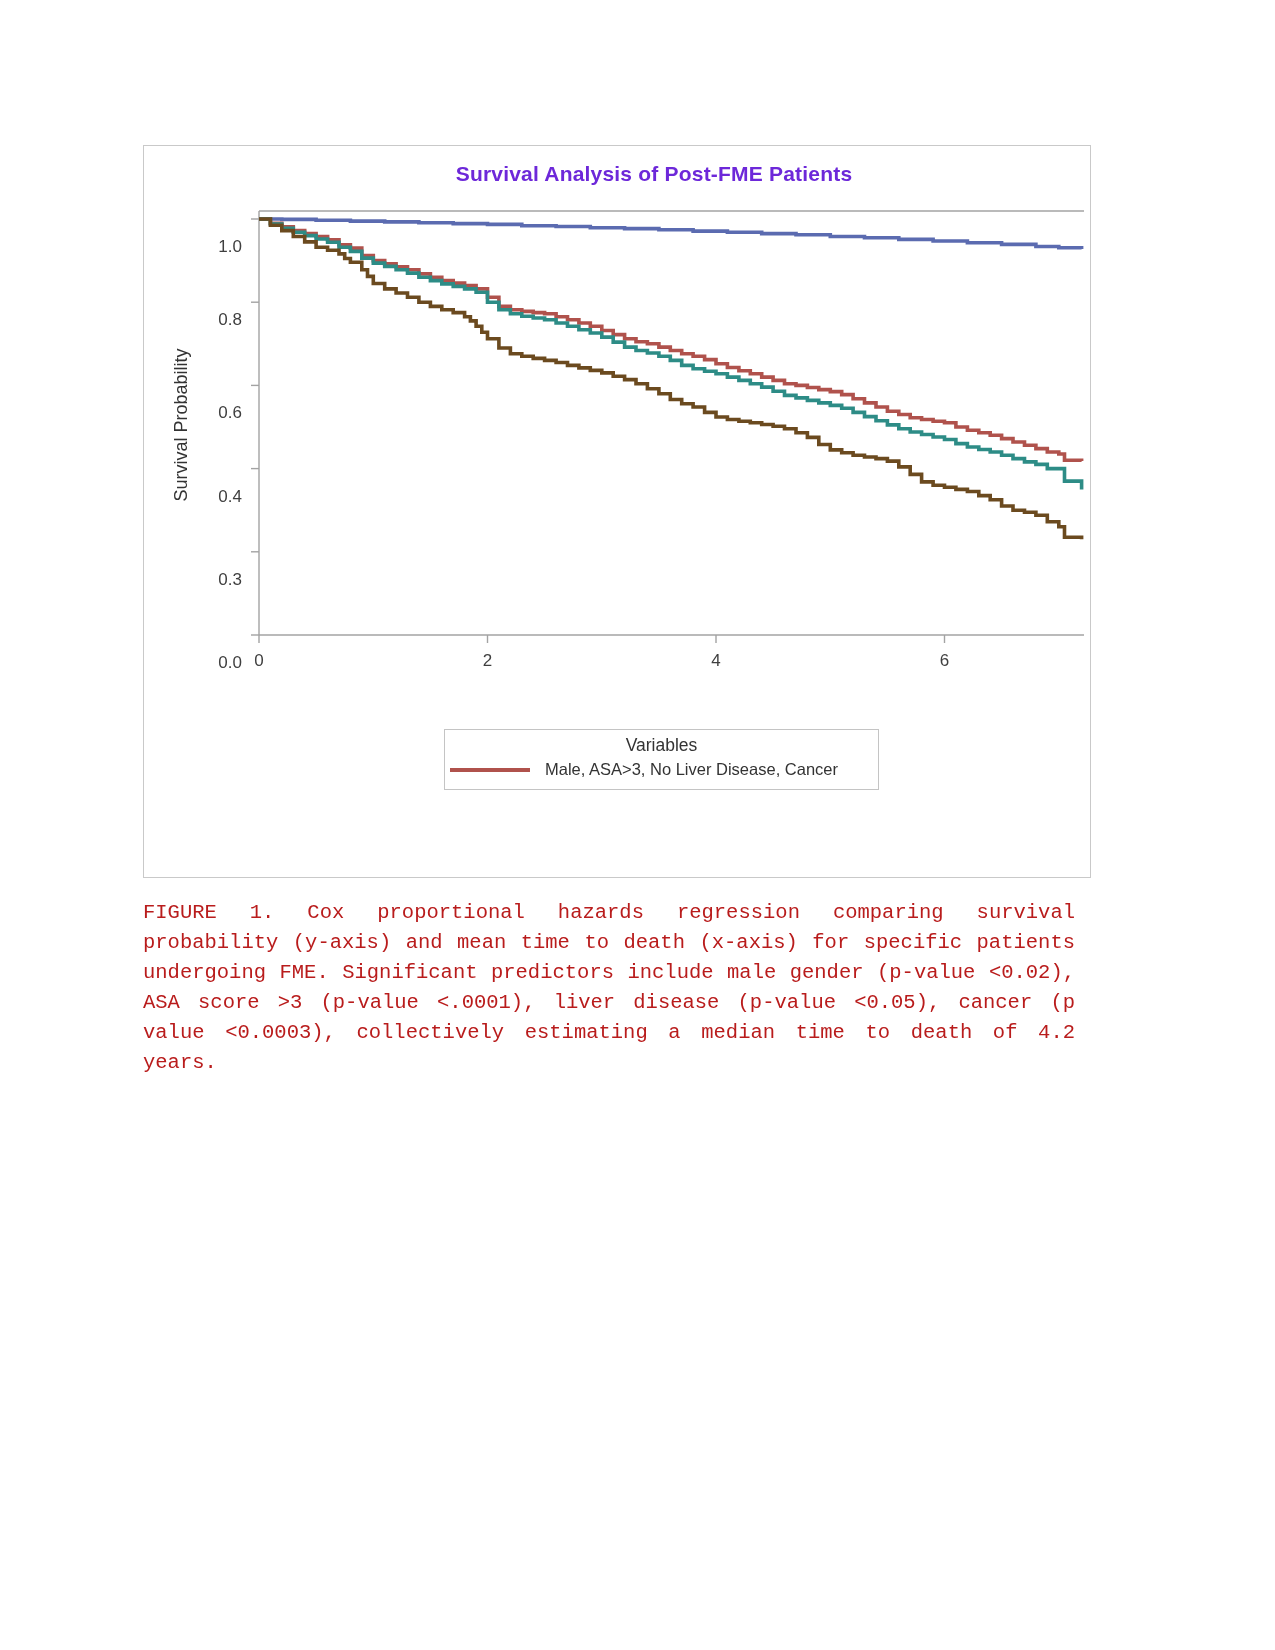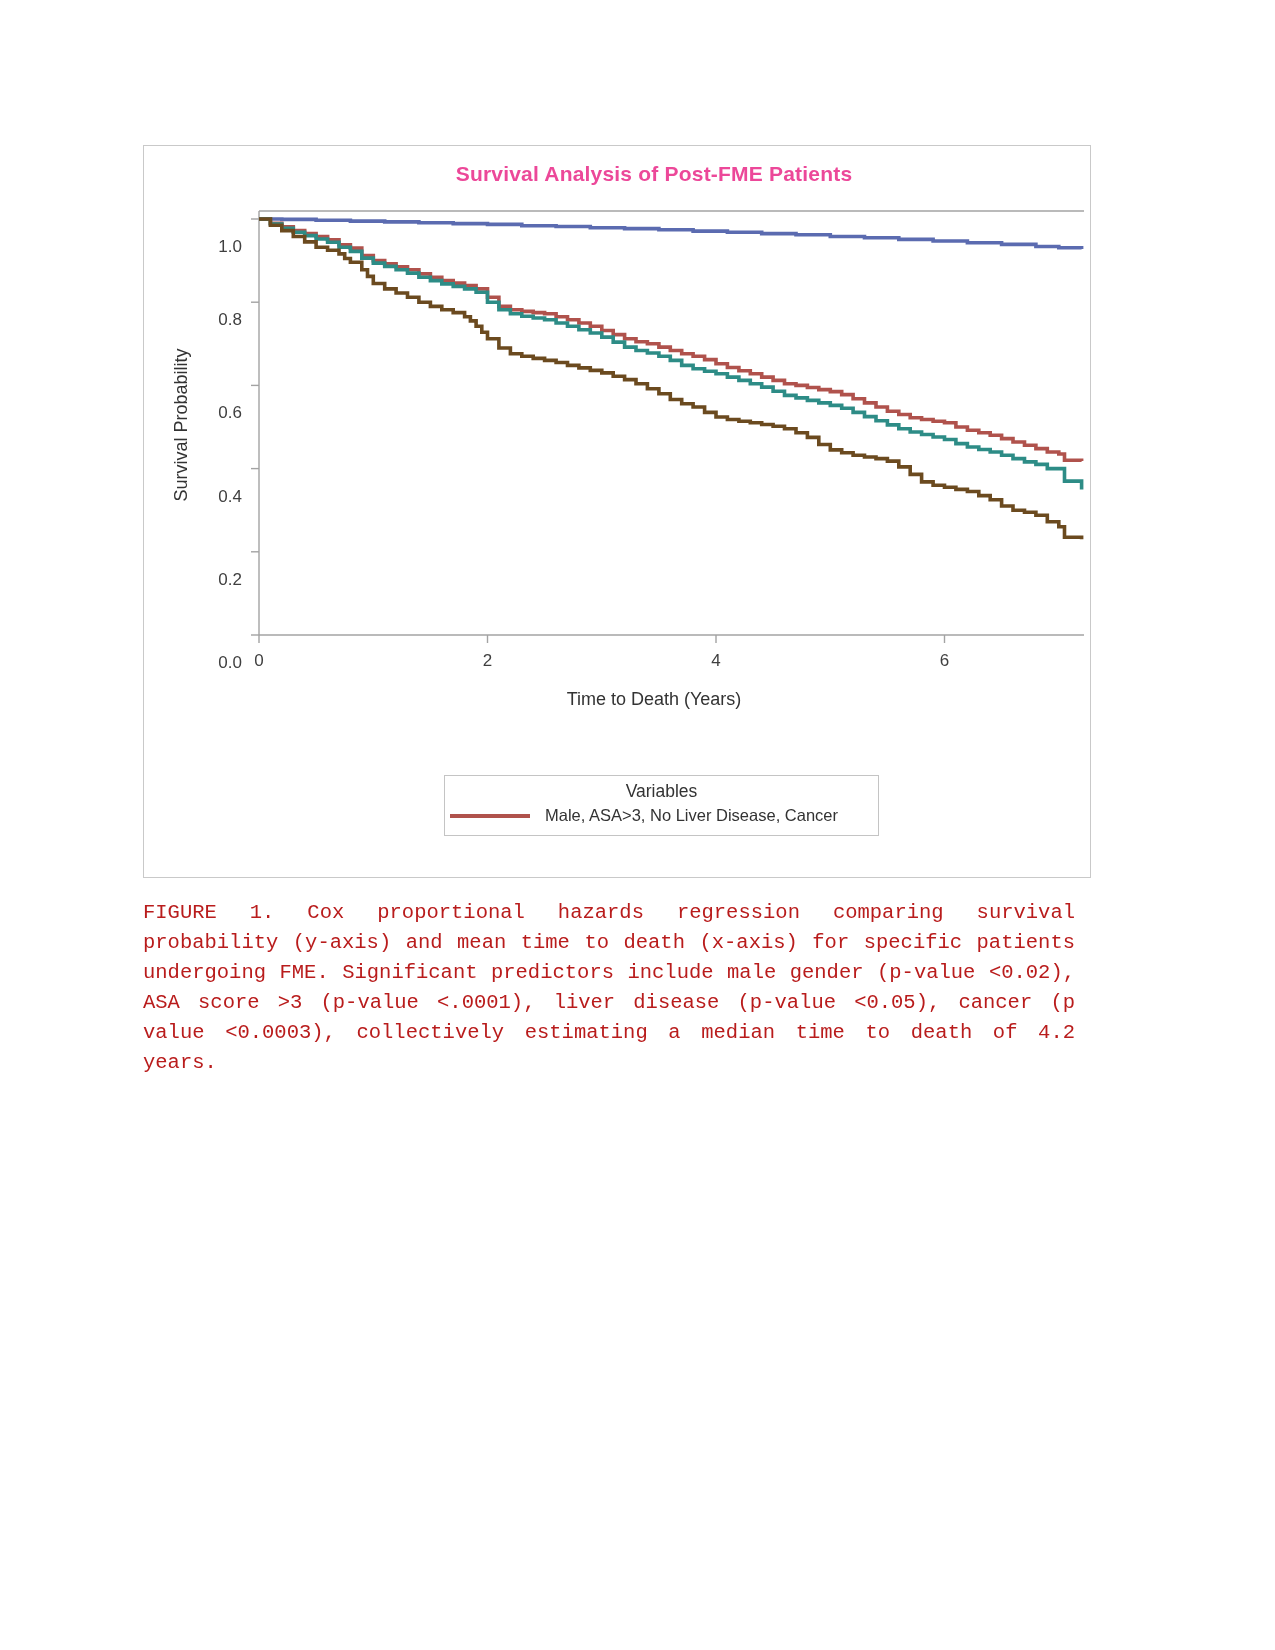--- a/index.html
+++ b/index.html
@@ -6,21 +6,21 @@
   body{
     width:1275px;height:1650px;background:#ffffff;position:relative;
     font-family:"Liberation Sans",sans-serif;
   }
   .figure-box{
     position:absolute;left:143px;top:145px;width:948px;height:733px;
     border:1px solid #c9c9c9;background:#ffffff;box-sizing:border-box;
   }
   .chart-title{
     position:absolute;left:115px;top:16px;width:790px;text-align:center;
-    font-size:21px;font-weight:bold;color:#ec4899;letter-spacing:.2px;
+    font-size:21px;font-weight:bold;color:#6d28d9;letter-spacing:.2px;
   }
   .chart-svg{position:absolute;left:0;top:0;}
   .y-axis-title{
     position:absolute;left:37px;top:279px;transform:translate(-50%,-50%) rotate(-90deg);
     font-size:18px;color:#333;white-space:nowrap;
   }
   .x-axis-title{
     position:absolute;left:115px;top:543px;width:790px;text-align:center;
     font-size:18px;color:#333;
   }
@@ -29,21 +29,20 @@
     font-size:17px;color:#3f3f3f;transform:translateY(-50%);margin-top:28px;
   }
   .xtick-label{
     position:absolute;top:505px;transform:translateX(-50%);
     font-size:17px;color:#3f3f3f;
   }
   .legend-box{
     position:absolute;left:300px;top:583px;width:435px;
     border:1px solid #c4c4c4;background:#fff;box-sizing:border-box;
     padding:4px 0 6px 5px;
-    margin-top:46px;
   }
   .legend-title{
     text-align:center;font-size:17.5px;color:#333;height:22px;line-height:22px;
     margin-right:5px;
   }
   .legend-row{display:flex;align-items:center;height:27px;}
   .legend-swatch{width:80px;height:4px;margin-right:15px;flex:0 0 auto;}
   .legend-label{font-size:16.5px;color:#333;white-space:nowrap;}
   .figure-caption{
     position:absolute;left:143px;top:898px;width:932px;
@@ -71,35 +70,34 @@
       <line x1="343.5" y1="489" x2="343.5" y2="497" stroke="#a3a3a3" stroke-width="1.4"></line>
       <line x1="572" y1="489" x2="572" y2="497" stroke="#a3a3a3" stroke-width="1.4"></line>
       <line x1="800.5" y1="489" x2="800.5" y2="497" stroke="#a3a3a3" stroke-width="1.4"></line>
       <path d="M115.0 73.0H137.8V73.4H172.1V74.2H206.4V75.1H240.7V75.9H274.9V76.7H309.2V77.6H343.5V78.4H377.8V79.7H412.1V80.5H446.3V81.7H480.6V82.6H514.9V83.8H549.1V85.1H583.4V86.3H617.7V87.6H652.0V88.8H686.3V90.5H720.5V91.7H754.8V93.4H789.1V95.0H823.4V96.7H857.6V98.4H891.9V100.5H914.8V101.7H937.6V103.0" fill="none" stroke="#5B6BB0" stroke-width="3.6"></path>
       <path d="M115.0 73.0H126.4V77.2H137.8V80.9H149.3V84.6H160.7V87.6H172.1V90.5H183.6V93.8H195.0V98.8H206.4V102.1H217.8V109.6H229.3V114.6H240.7V117.9H252.1V120.8H263.5V123.8H274.9V127.9H286.4V131.2H297.8V134.6H309.2V137.1H320.6V139.6H332.1V142.9H343.5V151.2H354.9V160.4H366.4V163.7H377.8V165.4H389.2V166.6H400.6V167.8H412.1V170.8H423.5V173.7H434.9V177.0H446.3V180.3H457.8V184.5H469.2V188.6H480.6V192.8H492.0V195.7H503.4V197.8H514.9V201.1H526.3V204.5H537.7V207.8H549.1V210.3H560.6V213.6H572.0V217.8H583.4V221.5H594.9V224.8H606.3V227.8H617.7V231.1H629.1V234.4H640.5V237.7H652.0V239.4H663.4V241.5H674.8V243.6H686.3V245.6H697.7V248.6H709.1V252.7H720.5V256.9H732.0V261.0H743.4V265.2H754.8V268.5H766.2V271.8H777.6V273.5H789.1V275.2H800.5V276.8H811.9V281.0H823.4V284.3H834.8V286.8H846.2V289.3H857.6V292.6H869.0V296.0H880.5V299.3H891.9V302.6H903.3V306.0H914.8V308.0H920.5V314.3H937.6V315.1" fill="none" stroke="#B0524C" stroke-width="3.6"></path>
       <path d="M115.0 73.0H126.4V78.0H137.8V82.2H149.3V86.3H160.7V89.6H172.1V93.0H183.6V96.3H195.0V101.3H206.4V105.4H217.8V112.1H229.3V117.1H240.7V120.4H252.1V123.8H263.5V127.1H274.9V131.2H286.4V134.6H297.8V137.9H309.2V140.4H320.6V142.9H332.1V146.2H343.5V156.2H354.9V163.7H366.4V167.8H377.8V170.3H389.2V172.0H400.6V173.7H412.1V177.0H423.5V180.3H434.9V183.7H446.3V187.0H457.8V191.1H469.2V196.1H480.6V201.1H492.0V204.5H503.4V207.0H514.9V210.3H526.3V214.4H537.7V219.4H549.1V222.8H560.6V225.3H572.0V227.8H583.4V231.1H594.9V234.4H606.3V237.7H617.7V241.1H629.1V245.2H640.5V249.4H652.0V251.9H663.4V254.4H674.8V256.9H686.3V259.4H697.7V262.3H709.1V266.4H720.5V270.6H732.0V274.8H743.4V278.9H754.8V282.7H766.2V286.0H777.6V288.5H789.1V291.0H800.5V293.5H811.9V297.6H823.4V301.0H834.8V303.5H846.2V306.0H857.6V309.3H869.0V312.6H880.5V315.9H891.9V318.4H903.3V322.6H920.5V335.1H937.6V343.4" fill="none" stroke="#2D8C86" stroke-width="3.6"></path>
       <path d="M115.0 73.0H126.4V79.2H137.8V84.6H149.3V90.5H160.7V95.9H172.1V101.3H183.6V104.2H195.0V107.9H200.7V112.5H206.4V116.3H217.8V123.8H223.5V130.4H229.3V137.5H240.7V142.9H252.1V147.0H263.5V151.2H274.9V156.2H286.4V160.4H297.8V163.7H309.2V166.6H320.6V170.8H326.4V174.9H332.1V180.3H337.8V186.2H343.5V192.8H354.9V202.0H366.4V207.8H377.8V210.3H389.2V212.4H400.6V214.4H412.1V216.5H423.5V219.4H434.9V221.9H446.3V224.4H457.8V226.9H469.2V230.2H480.6V233.6H492.0V237.7H503.4V242.7H514.9V247.7H526.3V253.5H537.7V257.7H549.1V261.0H560.6V266.4H572.0V271.0H583.4V273.5H594.9V275.2H606.3V276.8H617.7V278.5H629.1V280.2H640.5V282.7H652.0V286.8H663.4V291.4H674.8V298.5H686.3V303.9H697.7V306.8H709.1V309.3H720.5V311.0H732.0V312.6H743.4V315.1H754.8V320.9H766.2V328.4H777.6V335.9H789.1V339.2H800.5V341.3H811.9V343.4H823.4V345.5H834.8V349.6H846.2V353.8H857.6V360.0H869.0V364.2H880.5V366.3H891.9V369.2H903.3V375.8H914.8V380.8H920.5V391.2H937.6V393.3" fill="none" stroke="#6B4A1F" stroke-width="3.6"></path>
     </svg>
 
   <div class="y-axis-title">Survival Probability</div>
-  <div class="x-axis-title">Time to Death (Years)</div>
   <div id="tick-layer"></div>
 
   <div class="legend-box">
     <div class="legend-title">Variables</div>
     <div class="legend-row">
       <span class="legend-swatch" style="background: rgb(176, 82, 76);"></span>
       <span class="legend-label">Male, ASA&gt;3, No Liver Disease, Cancer</span>
     </div>
   </div>
 <span class="ytick-label" style="top: 73px;">1.0</span>
     <span class="ytick-label" style="top: 146px;">0.8</span>
     <span class="ytick-label" style="top: 239.4px;">0.6</span>
     <span class="ytick-label" style="top: 322.6px;">0.4</span>
-    <span class="ytick-label" style="top: 405.8px;">0.2</span>
+    <span class="ytick-label" style="top: 405.8px;">0.3</span>
     <span class="ytick-label" style="top: 489px;">0.0</span>
     <span class="xtick-label" style="left: 115px;">0</span>
     <span class="xtick-label" style="left: 343.5px;">2</span>
     <span class="xtick-label" style="left: 572px;">4</span>
     <span class="xtick-label" style="left: 800.5px;">6</span>
   </div>
 
 <p class="figure-caption">FIGURE 1. Cox proportional hazards regression comparing survival probability (y-axis) and mean time to death (x-axis) for specific patients undergoing FME. Significant predictors include male gender (p-value &lt;0.02), ASA score &gt;3 (p-value &lt;.0001), liver disease (p-value &lt;0.05), cancer (p value &lt;0.0003), collectively estimating a median time to death of 4.2 years.</p>
 
 </body></html>

